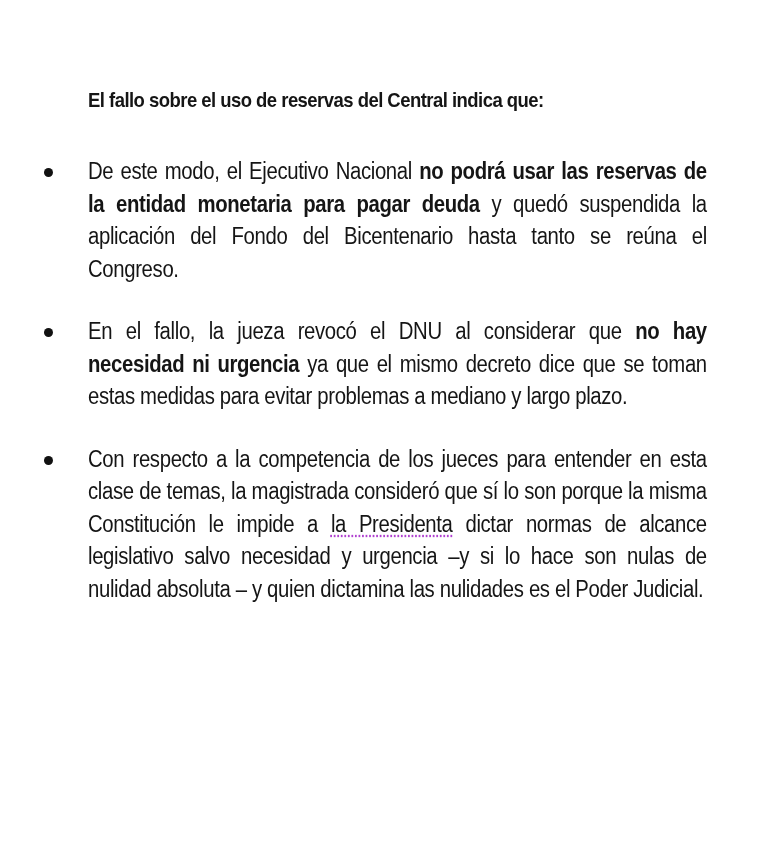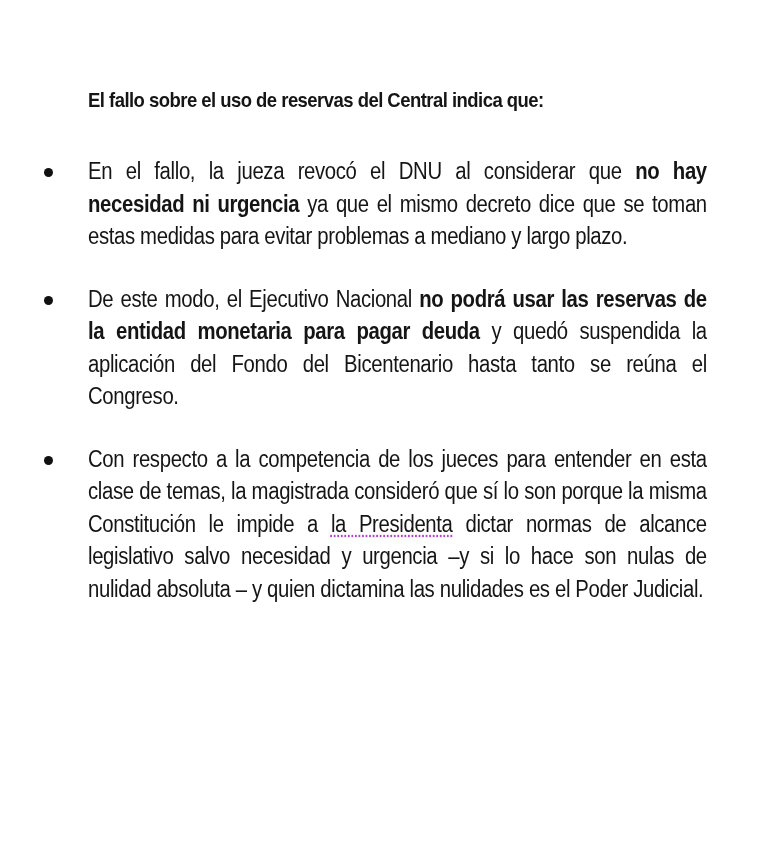--- a/index.html
+++ b/index.html
@@ -32,26 +32,26 @@
 </head>
 <body>
 
 <div class="page">
   <div class="title">El fallo sobre el uso de reservas del Central indica que:</div>
 
   <div class="list">
 
     <div class="item">
       <span class="bullet"></span>
-      <div class="text"><span>En el fallo, la jueza revocó el DNU al considerar que </span><b>no hay necesidad ni urgencia</b><span> ya que el mismo decreto dice que se toman estas medidas para evitar problemas a mediano y largo plazo.</span></div>
+      <div class="text"><span>De este modo, el Ejecutivo Nacional </span><b>no podrá usar las reservas de la entidad monetaria para pagar deuda</b><span> y quedó suspendida la aplicación del Fondo del Bicentenario hasta tanto se reúna el Congreso.</span></div>
     </div>
 
     <div class="item">
       <span class="bullet"></span>
-      <div class="text"><span>De este modo, el Ejecutivo Nacional </span><b>no podrá usar las reservas de la entidad monetaria para pagar deuda</b><span> y quedó suspendida la aplicación del Fondo del Bicentenario hasta tanto se reúna el Congreso.</span></div>
+      <div class="text"><span>En el fallo, la jueza revocó el DNU al considerar que </span><b>no hay necesidad ni urgencia</b><span> ya que el mismo decreto dice que se toman estas medidas para evitar problemas a mediano y largo plazo.</span></div>
     </div>
 
     <div class="item">
       <span class="bullet"></span>
       <div class="text"><span>Con respecto a la competencia de los jueces para entender en esta clase de temas, la magistrada consideró que sí lo son porque la misma Constitución le impide a </span><span class="dotted">la Presidenta</span><span> dictar normas de alcance legislativo salvo necesidad y urgencia –y si lo hace son nulas de nulidad absoluta – y quien dictamina las nulidades es el Poder Judicial.</span></div>
     </div>
   </div>
 </div>
 
 </body></html>

